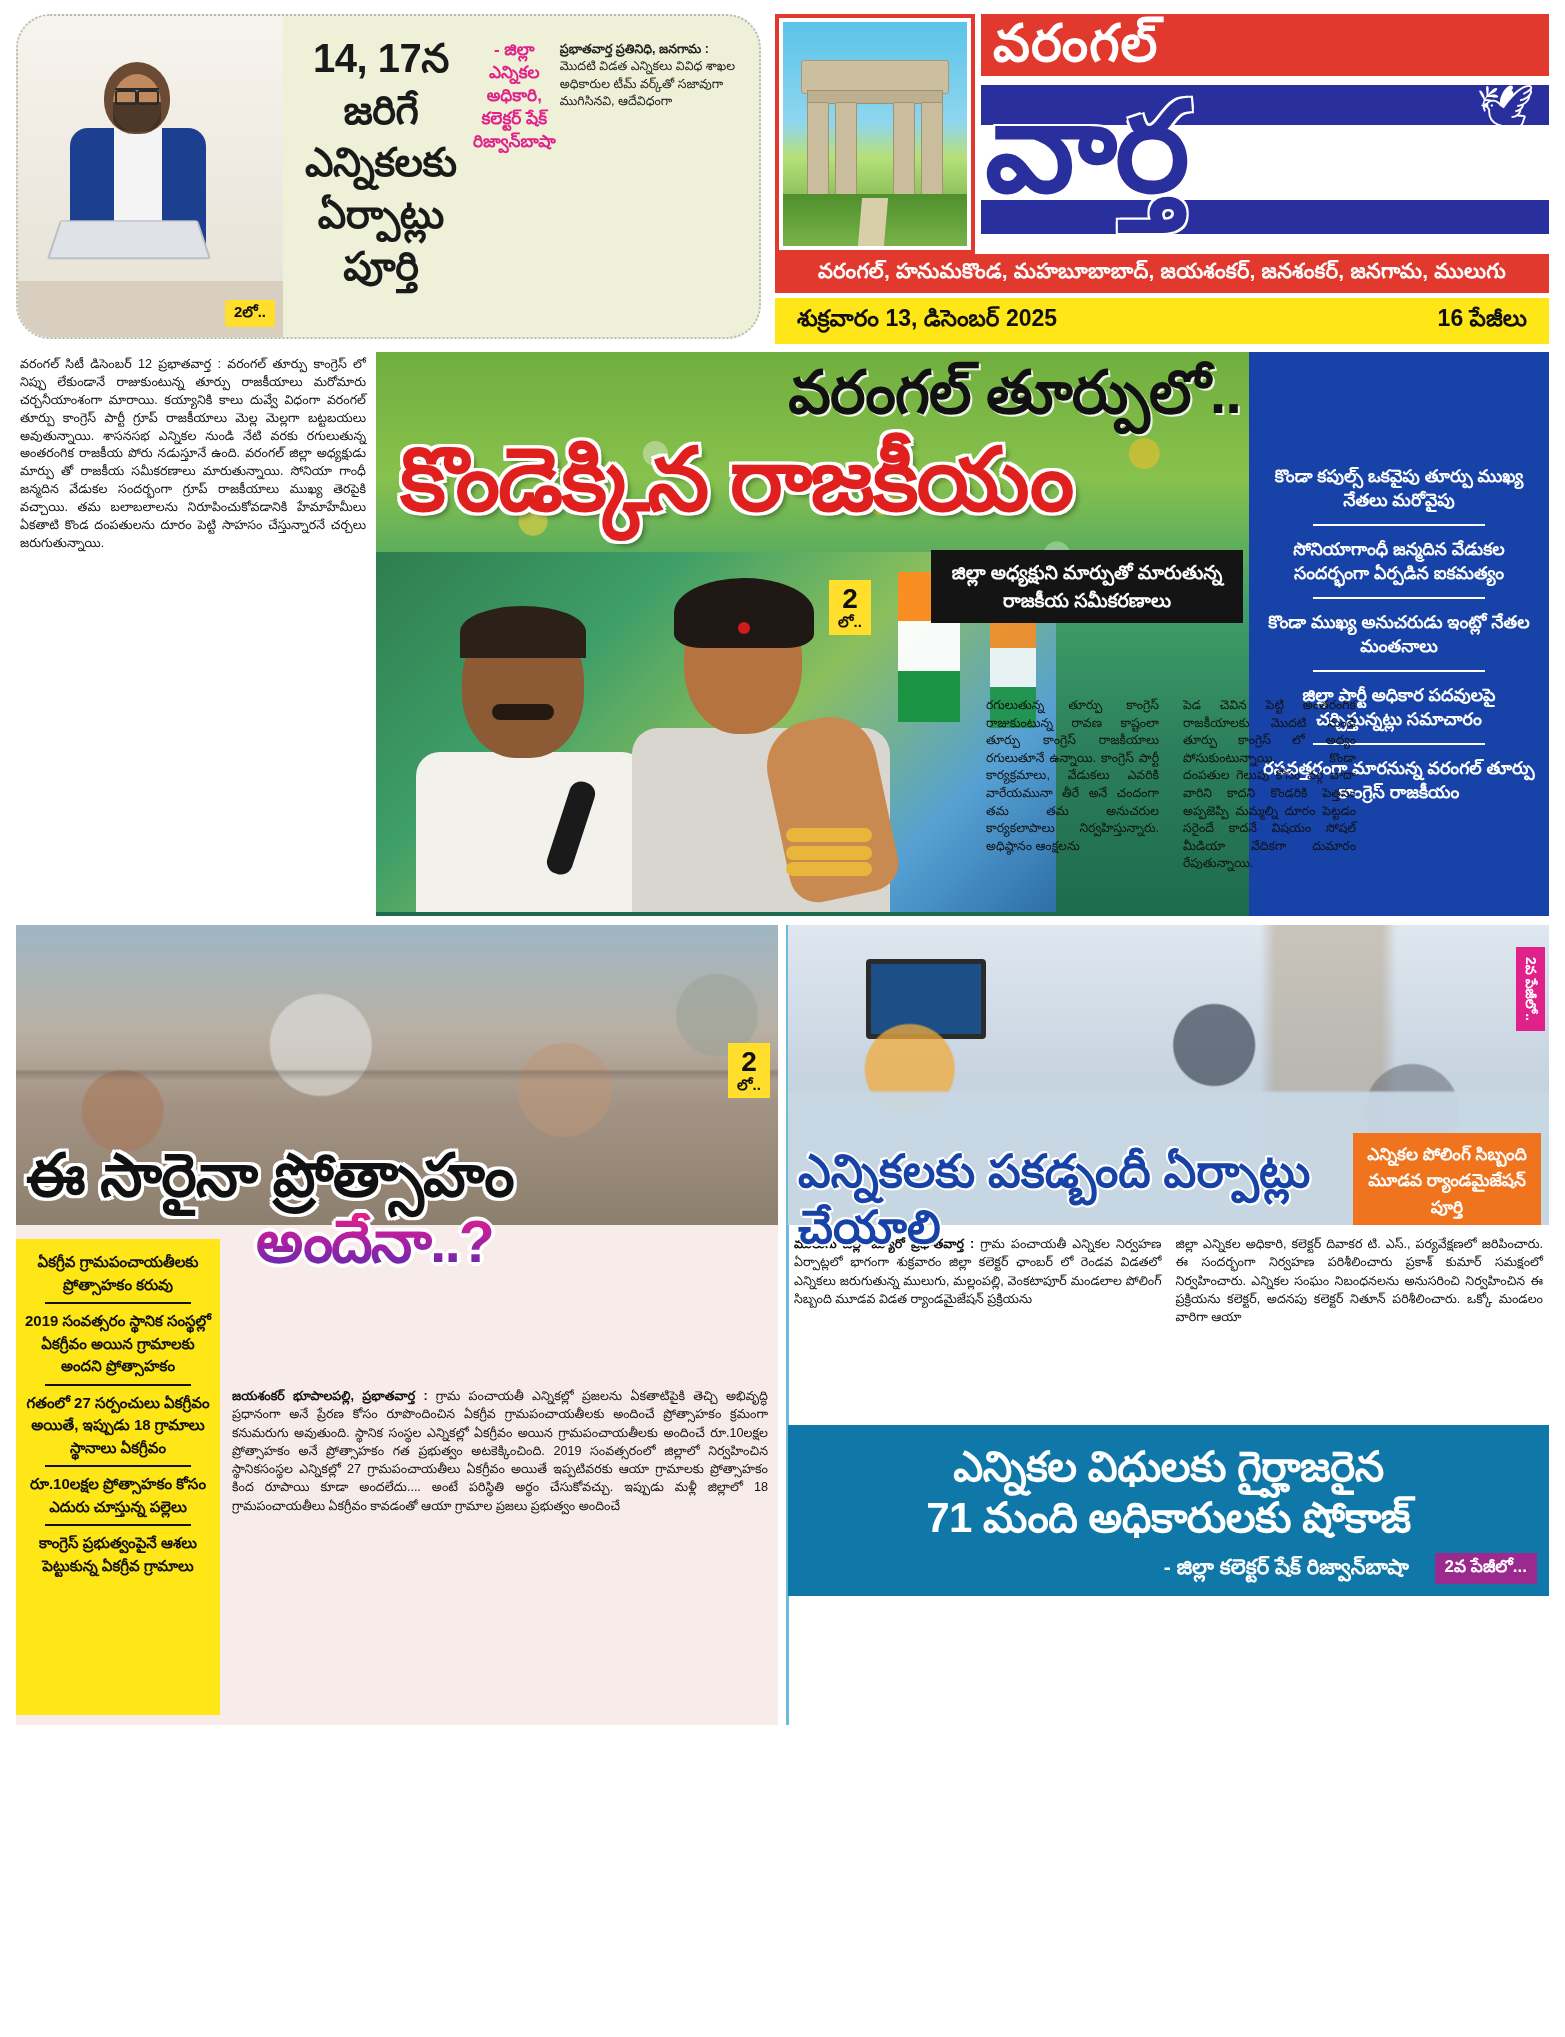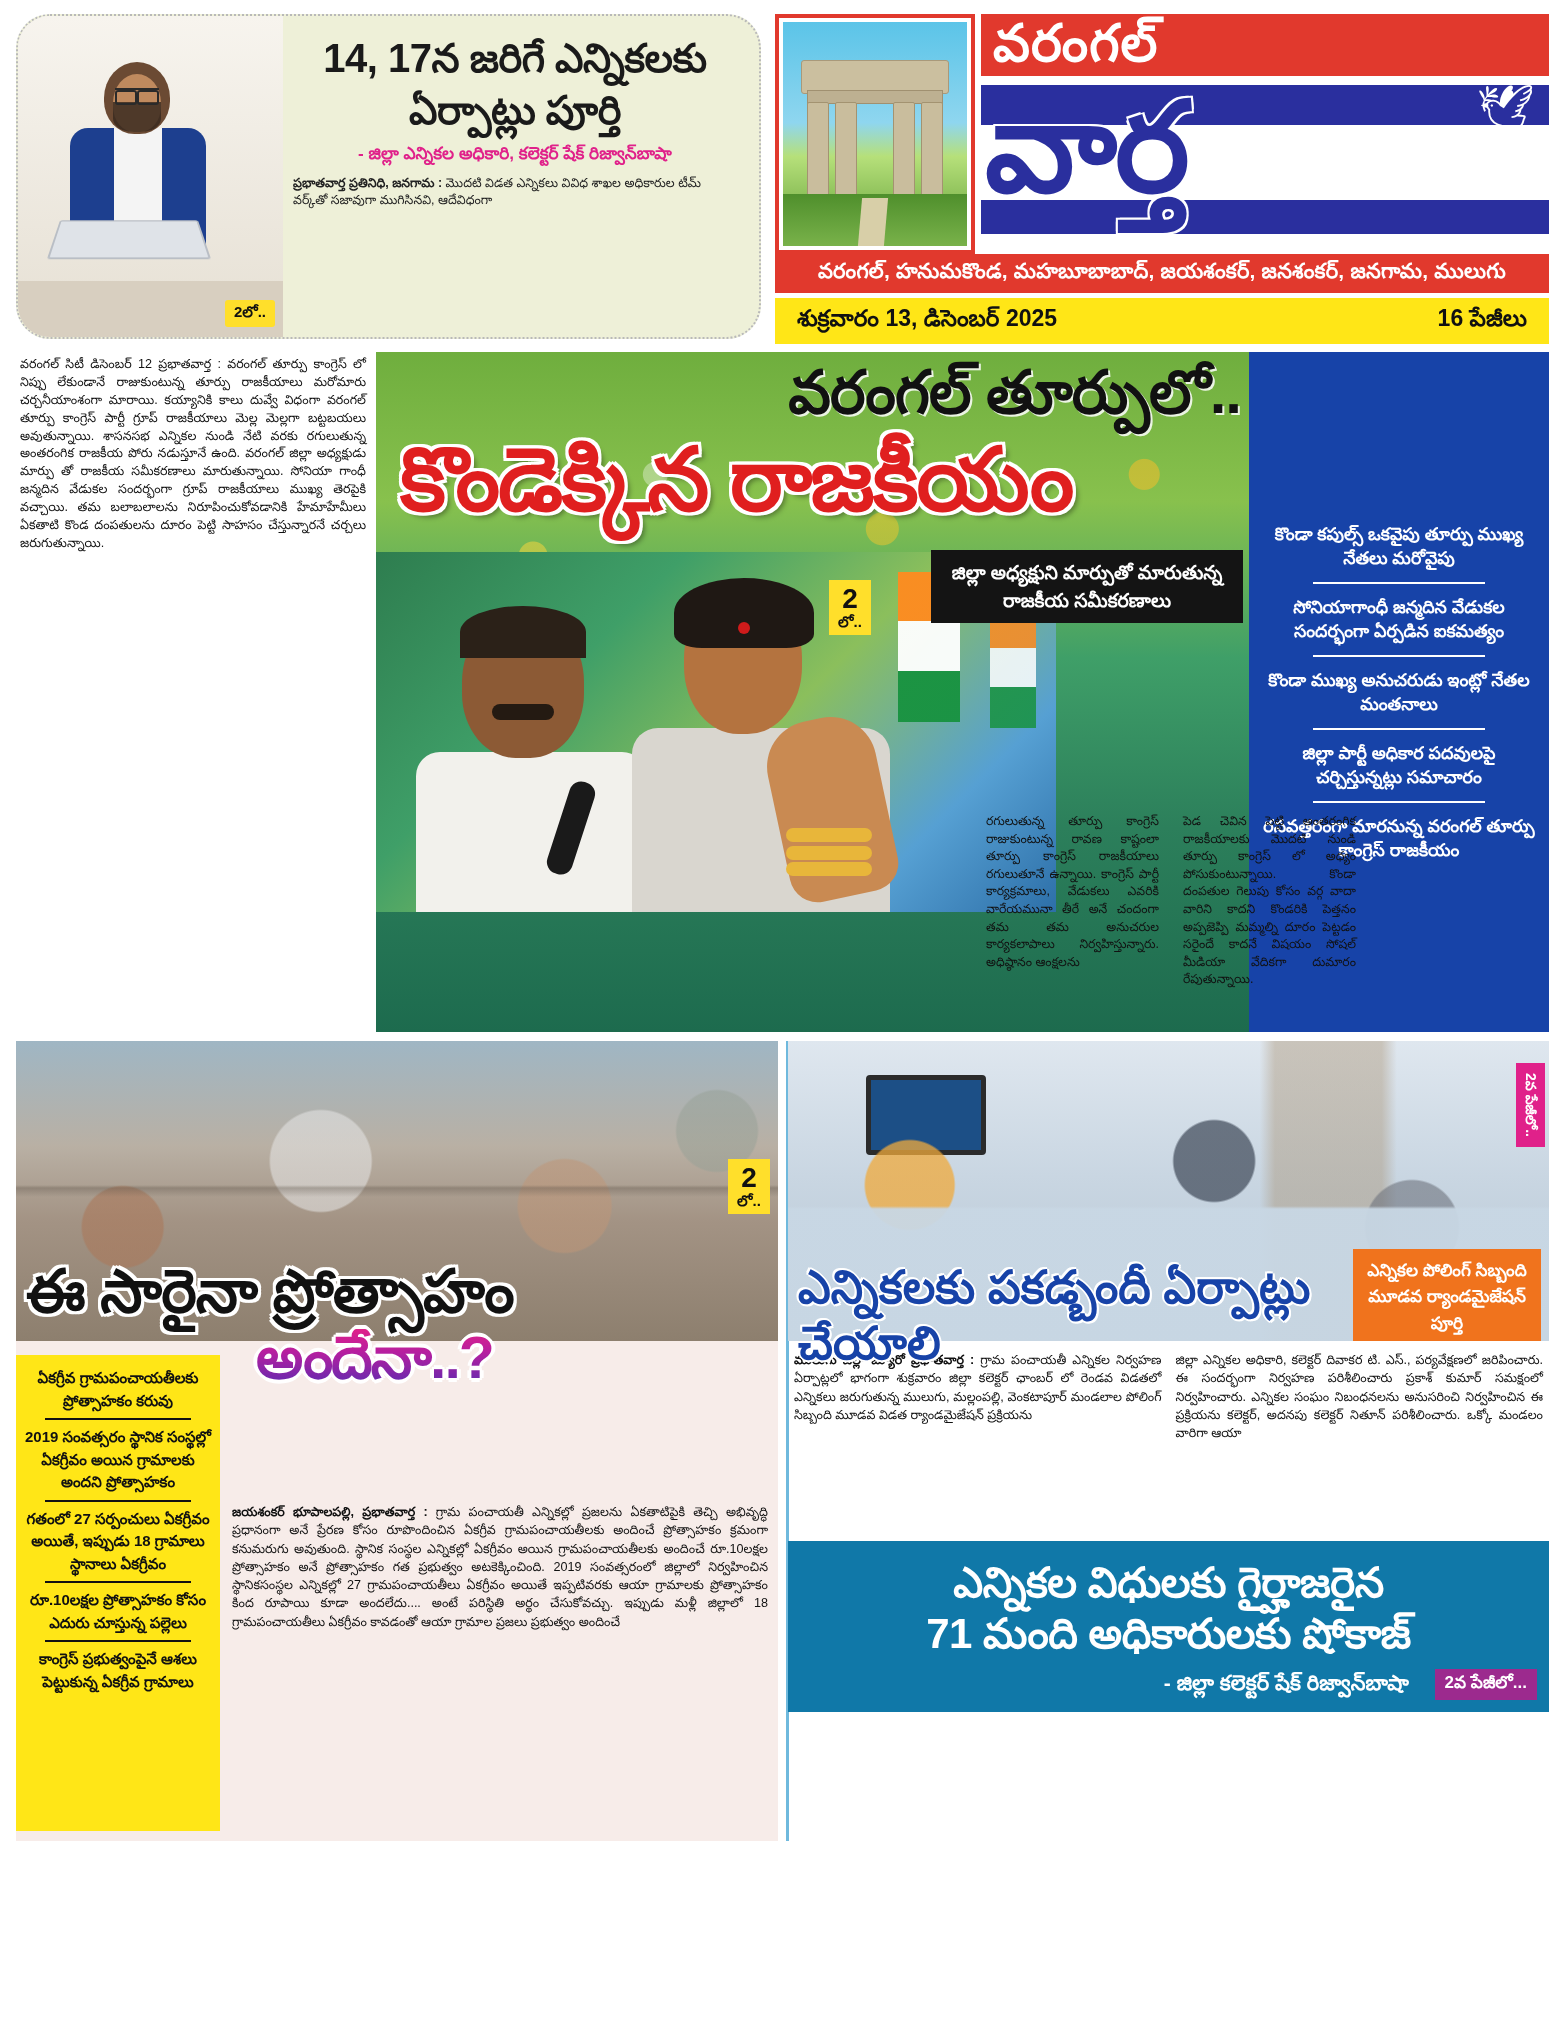--- a/index.html
+++ b/index.html
@@ -41,21 +41,21 @@
     background:#f4f4f4; }
   .lp-laptop { position:absolute; left:36px; top:196px; width:150px; height:52px;
     background:#dfe3e8; border:2px solid #b9bec5; border-radius:3px;
     transform:perspective(200px) rotateX(42deg); }
   .lp-desk { position:absolute; left:0; bottom:0; width:100%; height:56px;
     background:#d8cfc0; }
   .badge2lo {
     position:absolute; right:8px; bottom:10px; background:#ffdf2b; color:#111;
     font-weight:bold; font-size:15px; padding:3px 9px; border-radius:3px; z-index:5;
   }
-  .lead-text { flex:1; padding:16px 22px 10px 10px; display:flex; flex-direction:column; }
+  .lead-text { flex:1; padding:16px 22px 10px 10px; display:flex; flex-direction:row; }
   .lead-head {
     font-size:40px; line-height:1.30; font-weight:bold; color:#1a1a1a;
     text-align:center; letter-spacing:-0.5px;
   }
   .lead-attr { margin-top:7px; text-align:center; font-size:17px;
     font-weight:bold; color:#e0218a; line-height:1.35; }
   .lead-body { margin-top:9px; font-size:12.5px; color:#222; line-height:1.38; }
   .lead-body .dl { font-weight:bold; }
 
   
@@ -101,21 +101,21 @@
     padding:5px 10px; text-align:center; letter-spacing:.2px;
   }
   .mh-date {
     background:#ffe617; color:#111; font-weight:bold; font-size:23px;
     display:flex; justify-content:space-between; align-items:center;
     padding:7px 22px; margin-top:5px;
   }
 
   
   .mainstory {
-    margin-top:8px; height:680px; display:flex; gap:0;
+    margin-top:8px; height:564px; display:flex; gap:0;
     position:relative; background:#fff;
   }
   .ms-left { flex:0 0 360px; padding:4px 10px 0 4px; }
   .ms-kicker { font-size:12.6px; line-height:1.42; color:#111; text-align:justify; }
 
   .ms-center { flex:1; position:relative; }
   .ms-hero {
     position:absolute; inset:0;
     background:linear-gradient(180deg,#6fae3e 0%,#88c14d 22%,#3f9f68 45%,#2c7f5b 70%,#1d6b4e 100%);
     overflow:hidden;

